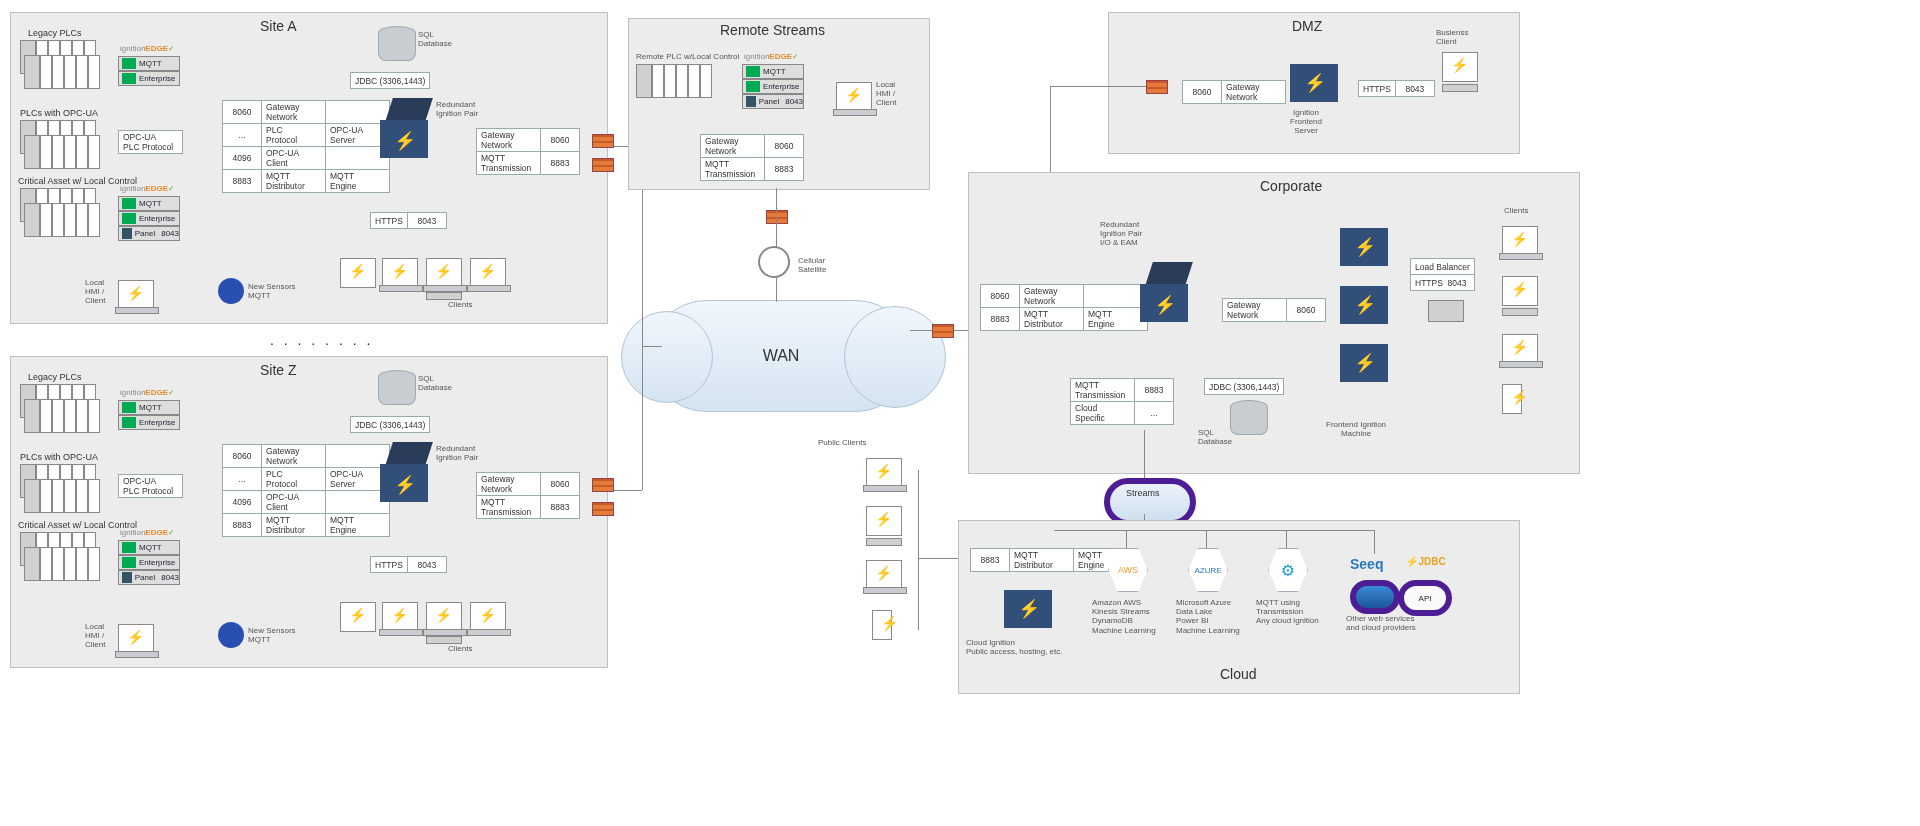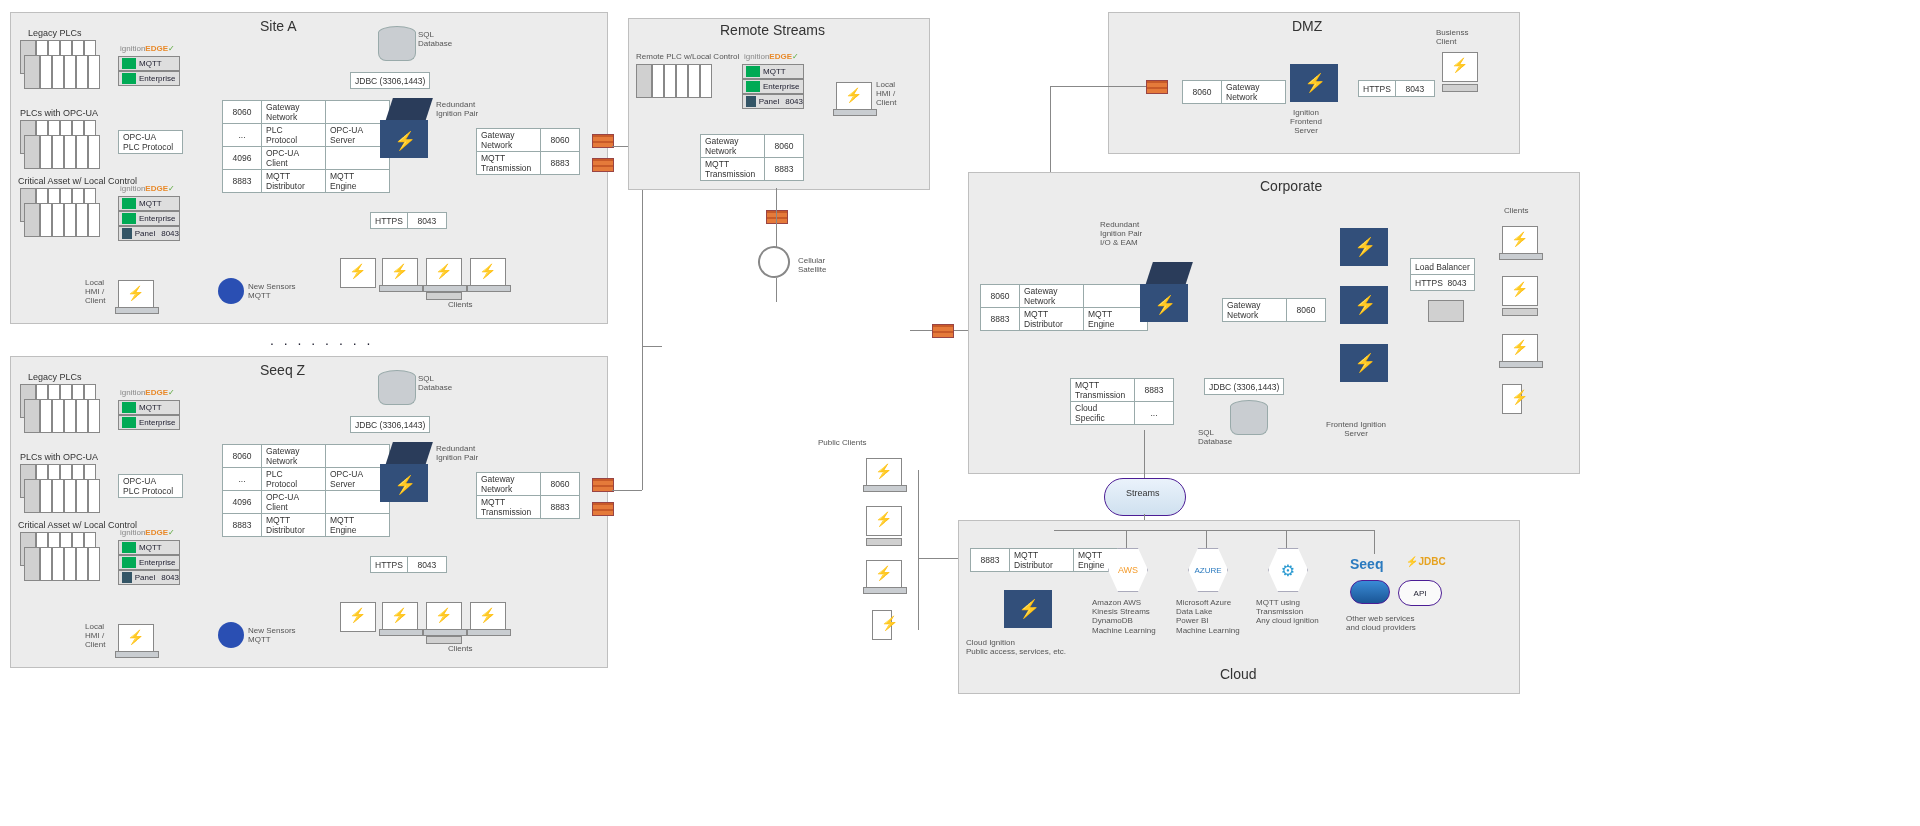--- a/index.html
+++ b/index.html
@@ -22,21 +22,21 @@
 .srv{position:absolute;width:48px;height:60px}
 .srv .top{position:absolute;left:8px;top:0;width:40px;height:30px;background:#2a3c5a;transform:skewX(-18deg)}
 .srv .bot{position:absolute;left:0;top:22px;width:48px;height:38px;background:#324f7a}
 .srv .bolt{position:absolute;left:14px;top:32px;color:#e9a83a;font-size:18px}
 .srv2{position:absolute;width:48px;height:38px;background:#324f7a}
 .srv2 .bolt{position:absolute;left:14px;top:8px;color:#e9a83a;font-size:18px}
 .db{position:absolute;width:36px;height:40px}
 .db::before{content:"";position:absolute;top:0;left:0;width:36px;height:12px;border-radius:50%;background:#c9cdd1;border:1px solid #9aa}
 .db::after{content:"";position:absolute;top:6px;left:0;width:36px;height:28px;background:#c9cdd1;border:1px solid #9aa;border-top:none;border-radius:0 0 8px 8px}
 .fw{position:absolute;width:20px;height:12px;background:repeating-linear-gradient(0deg,#e57a3a 0 4px,#c85a28 4px 6px);border:1px solid #944}
-.cloud{position:absolute;border-radius:40px;background:linear-gradient(#eaf2fb,#cfe0ef);border:1px solid #4c1d95}
+.cloud{position:absolute;border-radius:40px;background:linear-gradient(#eaf2fb,#cfe0ef);border:6px solid #4c1d95}
 .wan{position:absolute;left:650px;top:300px;width:260px;height:110px;border-radius:60px;background:linear-gradient(#f0f6fd,#d5e4f1);border:1px solid #b0c4d6;display:flex;align-items:center;justify-content:center;font-size:16px;color:#333}
 .wan::before,.wan::after{content:"";position:absolute;background:inherit;border:inherit;border-radius:50%}
 .wan::before{width:90px;height:90px;left:-30px;top:10px}
 .wan::after{width:100px;height:100px;right:-35px;top:5px}
 .client{position:absolute;width:34px;height:28px;border:1px solid #888;background:#fff}
 .client::after{content:"⚡";position:absolute;left:8px;top:4px;color:#e9a83a;font-size:14px}
 .client.lap::before{content:"";position:absolute;left:-4px;bottom:-5px;width:42px;height:5px;background:#c9cdd1;border:1px solid #888}
 .kbd{position:absolute;width:34px;height:6px;background:#d0d0d0;border:1px solid #888}
 .sensor{position:absolute;width:26px;height:26px;border-radius:50%;background:#2a4fb3}
 .dish{position:absolute;width:28px;height:28px;border:2px solid #888;border-radius:50%;transform:rotate(-25deg);background:#fff}
@@ -47,20 +47,23 @@
 .lv{width:1px}
 .edgeLogo{position:absolute;font-size:8px;color:#888}
 .edgeLogo b{color:#e98a2a}
 .edgeLogo .ck{color:#5aa73a}
 </style>
 </head>
 <body>
 
 <div class="stage">
 
+<div class="wan">
+      <span>WAN</span>
+    </div>
 
 <div class="panel" style="left:10px;top:12px;width:596px;height:310px"></div>
 <div class="title" style="left:260px;top:18px">Site A</div>
 
 <div class="lbl" style="left:28px;top:28px">Legacy PLCs</div>
 <div class="plc" style="left:20px;top:40px">
       <div></div>
       <div></div>
       <div></div>
       <div></div>
@@ -235,21 +238,21 @@
 <div class="kbd" style="left:426px;top:292px"></div>
 <div class="client lap" style="left:470px;top:258px"></div>
 <div class="lbl small" style="left:448px;top:300px">Clients</div>
 
 <div class="fw" style="left:592px;top:134px"></div>
 <div class="fw" style="left:592px;top:158px"></div>
 
 <div class="ellips" style="left:270px;top:332px">. . . . . . . .</div>
 
 <div class="panel" style="left:10px;top:356px;width:596px;height:310px"></div>
-<div class="title" style="left:260px;top:362px">Seeq Z</div>
+<div class="title" style="left:260px;top:362px">Site Z</div>
 <div class="lbl" style="left:28px;top:372px">Legacy PLCs</div>
 <div class="plc" style="left:20px;top:384px">
       <div></div>
       <div></div>
       <div></div>
       <div></div>
       <div></div>
       <div></div>
     </div>
 <div class="plc" style="left:24px;top:399px">
@@ -574,21 +577,21 @@
 <div class="srv2" style="left:1340px;top:228px">
       <div class="bolt">⚡</div>
     </div>
 <div class="srv2" style="left:1340px;top:286px">
       <div class="bolt">⚡</div>
     </div>
 <div class="srv2" style="left:1340px;top:344px">
       <div class="bolt">⚡</div>
     </div>
 <div class="lbl small" style="left:1326px;top:420px;white-space:pre;text-align:center">Frontend Ignition
-Server</div>
+Machine</div>
 
 <table class="tbl" style="left:1410px;top:258px">
       <tbody>
         <tr>
           <td>Load Balancer</td>
         </tr>
         <tr>
           <td><span>HTTPS</span>&nbsp;&nbsp;<span>8043</span></td>
         </tr>
       </tbody>
@@ -626,21 +629,21 @@
 Distributor</td>
           <td class="nm" style="white-space:pre">MQTT
 Engine</td>
         </tr>
 </tbody>
     </table>
 <div class="srv2" style="left:1004px;top:590px">
       <div class="bolt">⚡</div>
     </div>
 <div class="lbl small" style="left:966px;top:638px;white-space:pre">Cloud Ignition
-Public access, services, etc.</div>
+Public access, hosting, etc.</div>
 
 <div class="hex" style="left:1108px;top:548px;color:#f49b2a;font-size:9px">AWS</div>
 <div class="lbl small" style="left:1092px;top:598px;white-space:pre">Amazon AWS
 Kinesis Streams
 DynamoDB
 Machine Learning</div>
 <div class="hex" style="left:1188px;top:548px;color:#2a7abf;font-size:8px">AZURE</div>
 <div class="lbl small" style="left:1176px;top:598px;white-space:pre">Microsoft Azure
 Data Lake
 Power BI

